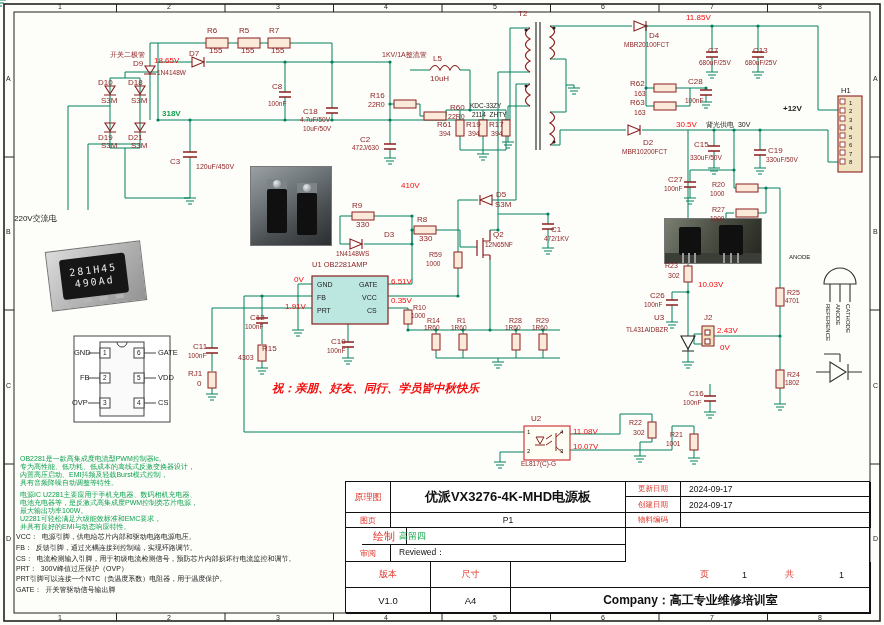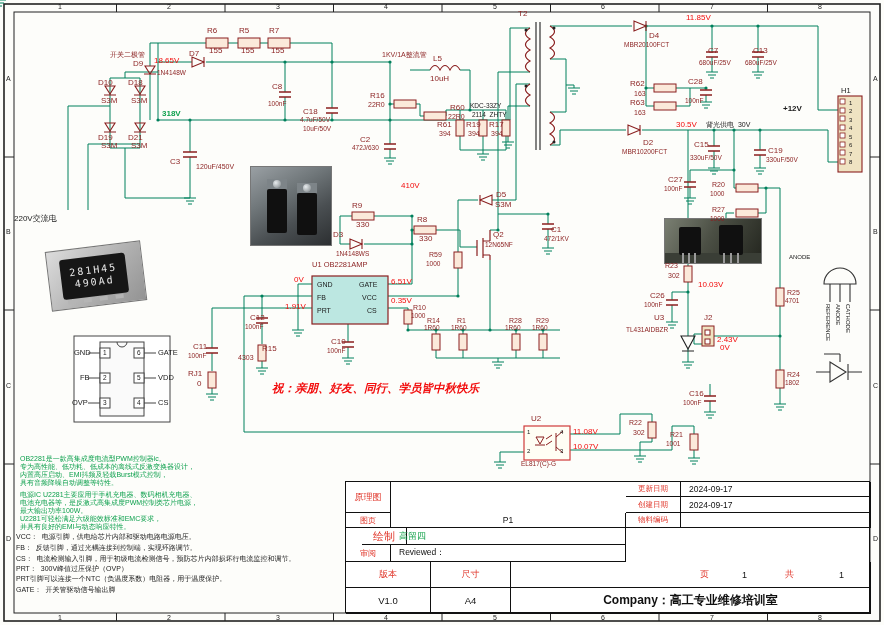--- a/index.html
+++ b/index.html
@@ -318,20 +318,21 @@
       <div class="icline">490Ad</div>
     </div>
     <div class="icpin" style="left:16px;"></div>
     <div class="icpin" style="left:32px;"></div>
     <div class="icpin" style="left:48px;"></div>
     <div class="icpin" style="left:64px;"></div>
   </div>
 
   <div class="tb">
     <div class="cell cc tbred" style="left:0;top:0;width:45px;height:31px;">原理图</div>
+    <div class="cell cc bold" style="left:45px;top:0;width:235px;height:31px;font-size:13px;">优派VX3276-4K-MHD电源板</div>
     <div class="cell cc tbred" style="left:280px;top:0;width:55px;height:15px;font-size:7.5px;">更新日期</div>
     <div class="cell padl" style="left:335px;top:0;width:190px;height:15px;font-size:8.5px;">2024-09-17</div>
     <div class="cell cc tbred" style="left:280px;top:15px;width:55px;height:16px;font-size:7.5px;">创建日期</div>
     <div class="cell padl" style="left:335px;top:15px;width:190px;height:16px;font-size:8.5px;">2024-09-17</div>
     <div class="cell cc tbred" style="left:0;top:31px;width:45px;height:15px;font-size:8px;">图页</div>
     <div class="cell cc" style="left:45px;top:31px;width:235px;height:15px;font-size:8.5px;">P1</div>
     <div class="cell cc tbred" style="left:280px;top:31px;width:55px;height:15px;font-size:7.5px;">物料编码</div>
     <div class="cell" style="left:335px;top:31px;width:190px;height:15px;"></div>
     <div class="cell cc tbred" style="left:16px;top:46px;width:45px;height:17px;font-size:11px;">绘制</div>
     <div class="cell padl tbgreen" style="left:45px;top:46px;width:235px;height:17px;">高留四</div>
@@ -456,21 +457,21 @@
       <span class="lbl" style="left: 664px; top: 186px; font-size: 6.5px;">100nF</span>
       <span class="lbl" style="left: 712px; top: 181px; font-size: 7px;">R20</span>
       <span class="lbl" style="left: 710px; top: 191px; font-size: 6.5px;">1000</span>
       <span class="lbl" style="left: 712px; top: 206px; font-size: 7px;">R27</span>
       <span class="lbl" style="left: 710px; top: 216px; font-size: 6.5px;">1000</span>
       <span class="lbl" style="left: 401px; top: 174px; color: rgb(242, 13, 13); margin-top: 8px;">410V</span>
       <span class="lbl" style="left: 496px; top: 191px;">D5</span>
       <span class="lbl" style="left: 495px; top: 201px;">S3M</span>
       <span class="lbl" style="left: 352px; top: 202px;">R9</span>
       <span class="lbl" style="left: 356px; top: 221px;">330</span>
-      <span class="lbl" style="left: 333px; top: 231px;">D3</span>
+      <span class="lbl" style="left: 340px; top: 231px; padding-left: 44px;">D3</span>
       <span class="lbl" style="left: 336px; top: 251px; font-size: 6.5px;">1N4148WS</span>
       <span class="lbl" style="left: 417px; top: 216px;">R8</span>
       <span class="lbl" style="left: 419px; top: 235px;">330</span>
       <span class="lbl" style="left: 493px; top: 231px;">Q2</span>
       <span class="lbl" style="left: 485px; top: 242px; font-size: 6.5px;">12N65NF</span>
       <span class="lbl" style="left: 551px; top: 226px;">C1</span>
       <span class="lbl" style="left: 544px; top: 236px; font-size: 6.5px;">472/1KV</span>
       <span class="lbl" style="left: 429px; top: 251px; font-size: 7px;">R59</span>
       <span class="lbl" style="left: 426px; top: 261px; font-size: 6.5px;">1000</span>
       <span class="lbl" style="left: 312px; top: 261px; font-size: 7.5px;">U1 OB2281AMP</span>
@@ -506,21 +507,21 @@
       <span class="lbl" style="left: 197px; top: 380px;">0</span>
       <span class="lbl" style="left: 272px; top: 383px; color: rgb(242, 13, 13); font-size: 11.5px; font-weight: bold; font-style: italic; font-family: &quot;DejaVu Serif&quot;, serif;">祝：亲朋、好友、同行、学员皆中秋快乐</span>
       <span class="lbl" style="left: 665px; top: 262px; font-size: 7px;">R23</span>
       <span class="lbl" style="left: 668px; top: 272px; font-size: 7px;">302</span>
       <span class="lbl" style="left: 698px; top: 281px; color: rgb(242, 13, 13);">10.03V</span>
       <span class="lbl" style="left: 650px; top: 292px;">C26</span>
       <span class="lbl" style="left: 644px; top: 302px; font-size: 6.5px;">100nF</span>
       <span class="lbl" style="left: 654px; top: 314px;">U3</span>
       <span class="lbl" style="left: 626px; top: 327px; font-size: 6.5px;">TL431AIDBZR</span>
       <span class="lbl" style="left: 704px; top: 314px;">J2</span>
-      <span class="lbl" style="left: 717px; top: 336px; color: rgb(242, 13, 13);">2.43V</span>
+      <span class="lbl" style="left: 717px; top: 327px; color: rgb(242, 13, 13);">2.43V</span>
       <span class="lbl" style="left: 720px; top: 344px; color: rgb(242, 13, 13);">0V</span>
       <span class="lbl" style="left: 787px; top: 289px; font-size: 7px;">R25</span>
       <span class="lbl" style="left: 785px; top: 298px; font-size: 6.5px;">4701</span>
       <span class="lbl" style="left: 787px; top: 371px; font-size: 7px;">R24</span>
       <span class="lbl" style="left: 785px; top: 380px; font-size: 6.5px;">1802</span>
       <span class="lbl" style="left: 689px; top: 390px;">C16</span>
       <span class="lbl" style="left: 683px; top: 400px; font-size: 6.5px;">100nF</span>
       <span class="lbl" style="left: 531px; top: 415px;">U2</span>
       <span class="lbl" style="left: 521px; top: 461px; font-size: 6.5px;">EL817(C)-G</span>
       <span class="lbl" style="left: 527px; top: 429px; color: rgb(26, 26, 26); font-size: 6px;">1</span>

